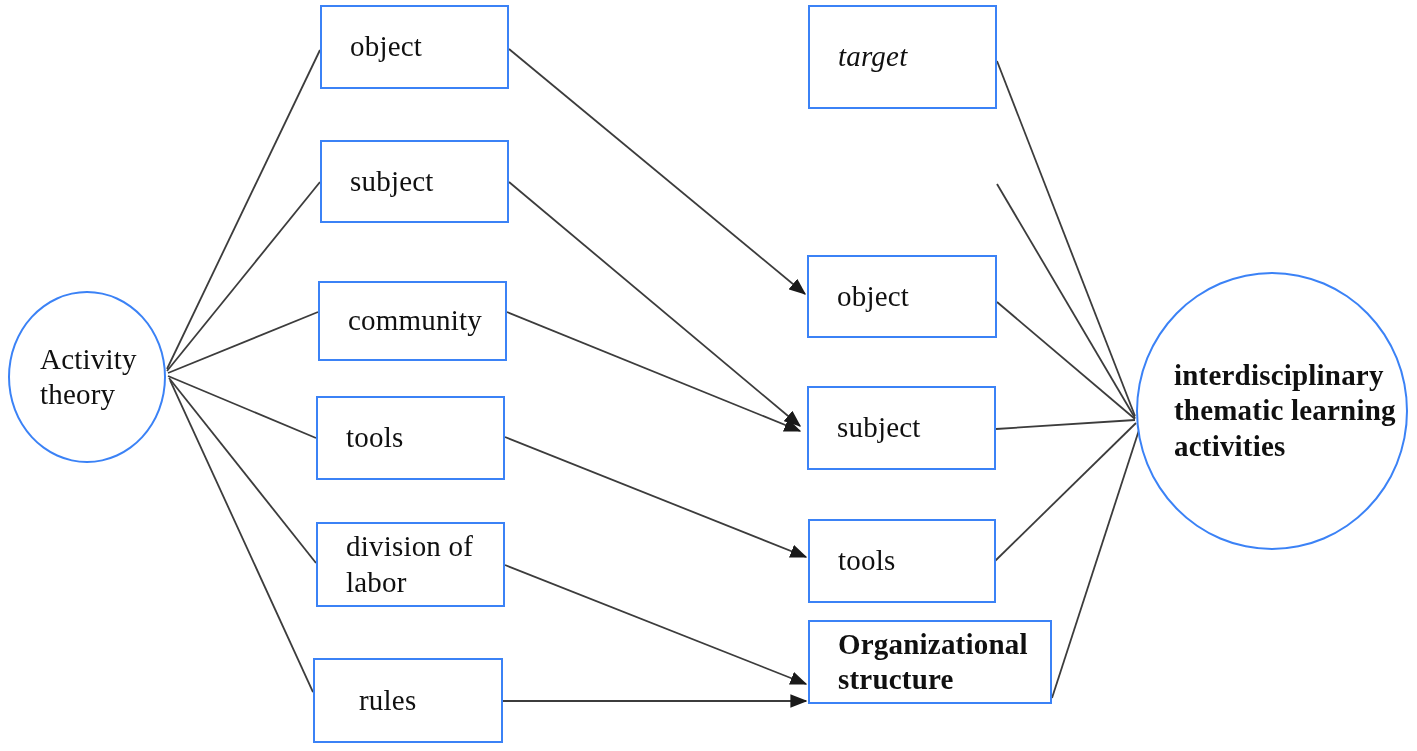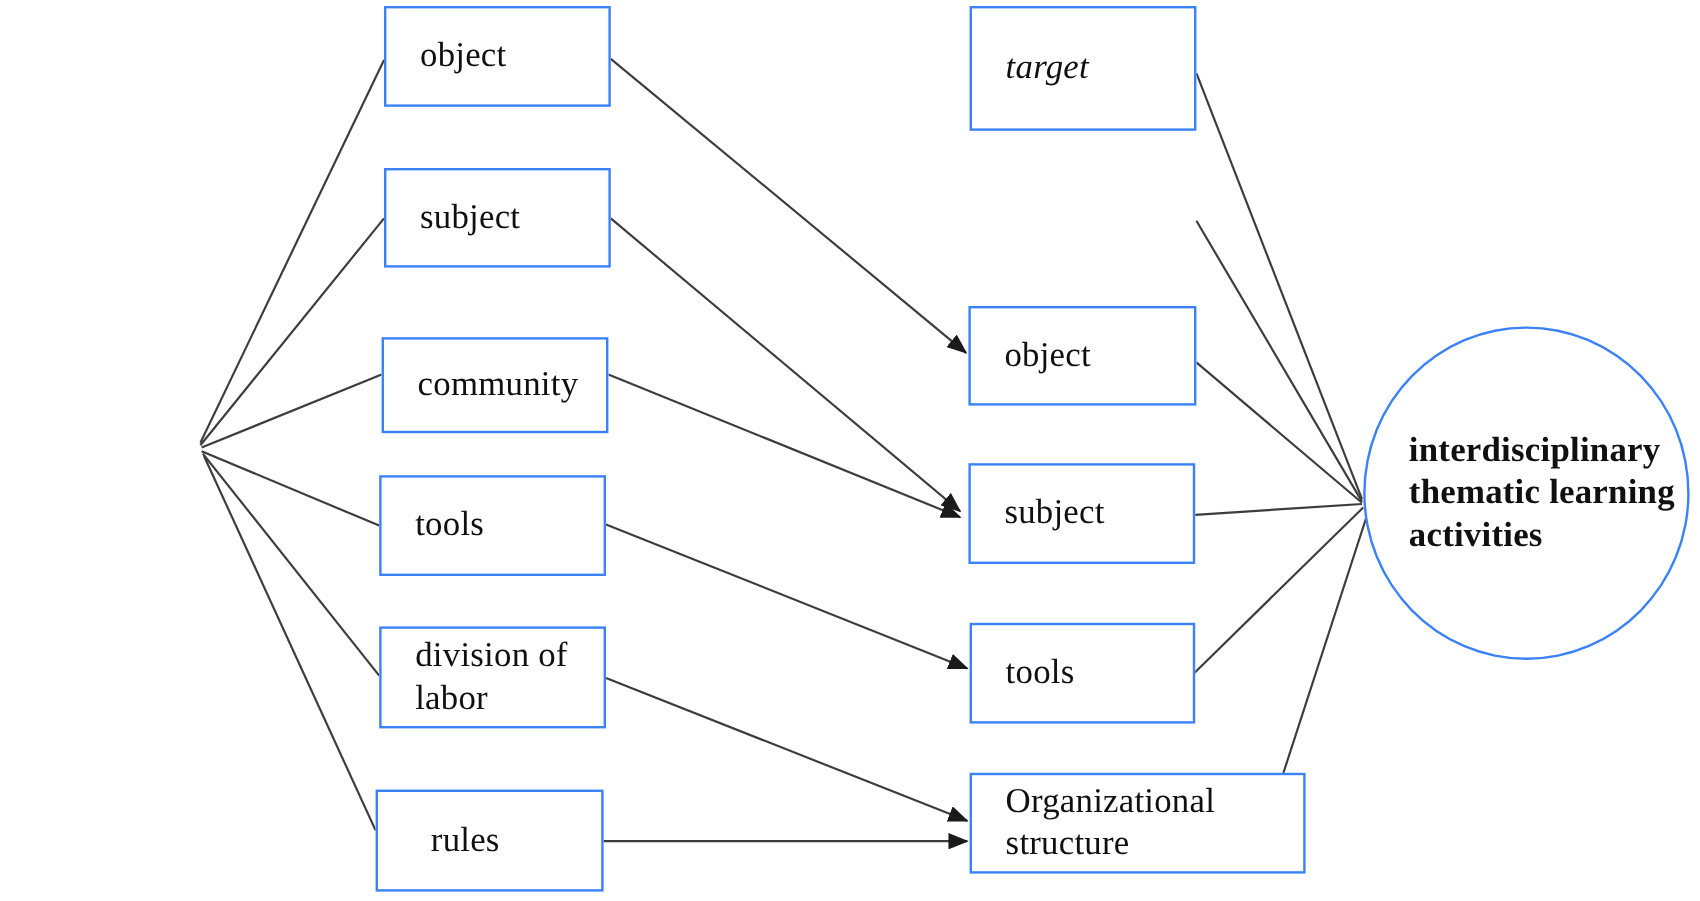--- a/index.html
+++ b/index.html
@@ -58,21 +58,21 @@
   #lbox-2 { left: 318px; top: 269px; width: 189px; height: 80px; margin-top: 12px; }
   #lbox-3 { left: 316px; top: 396px; width: 189px; height: 84px; }
   #lbox-4 { left: 316px; top: 522px; width: 189px; height: 85px; }
   #lbox-5 { left: 313px; top: 658px; width: 190px; height: 85px; padding-left: 44px; }
   
   #mbox-0 { left: 808px; top: 5px;   width: 189px; height: 104px; font-style: italic; }
   #mbox-1 { left: 808px; top: 141px; width: 189px; height: 82px; }
   #mbox-2 { left: 807px; top: 255px; width: 190px; height: 83px; }
   #mbox-3 { left: 807px; top: 386px; width: 189px; height: 84px; }
   #mbox-4 { left: 808px; top: 519px; width: 188px; height: 84px; }
-  #mbox-5 { left: 808px; top: 644px; width: 280px; height: 84px; }
+  #mbox-5 { left: 808px; top: 620px; width: 244px; height: 84px; font-weight: bold; }
 </style>
 </head>
 <body>
 
 <div id="canvas">
 
   <svg id="edge-layer" viewBox="0 0 1417 751" xmlns="http://www.w3.org/2000/svg">
     <defs>
       <marker id="arrowhead" viewBox="0 0 10 8" refX="9.2" refY="4" markerWidth="17" markerHeight="13.6" orient="auto" markerUnits="userSpaceOnUse">
         <path d="M0,0 L10,4 L0,8 z" fill="#1a1a1a"></path>
@@ -97,20 +97,23 @@
 
       <line x1="997" y1="61" x2="1135" y2="416"></line>
       <line x1="997" y1="184" x2="1135" y2="418"></line>
       <line x1="997" y1="302" x2="1135" y2="419"></line>
       <line x1="996" y1="429" x2="1135" y2="420"></line>
       <line x1="994" y1="562" x2="1136" y2="423"></line>
       <line x1="1052" y1="698" x2="1139" y2="430"></line>
     </g>
   </svg>
 
+  <div class="node ellipse" id="activity-theory-node">
+    <span class="ellipse-label">Activity theory</span>
+  </div>
 
   <div class="node box" id="lbox-0">
     <span>object</span>
   </div>
   <div class="node box" id="lbox-1">
     <span>subject</span>
   </div>
   <div class="node box" id="lbox-2">
     <span>community</span>
   </div>

